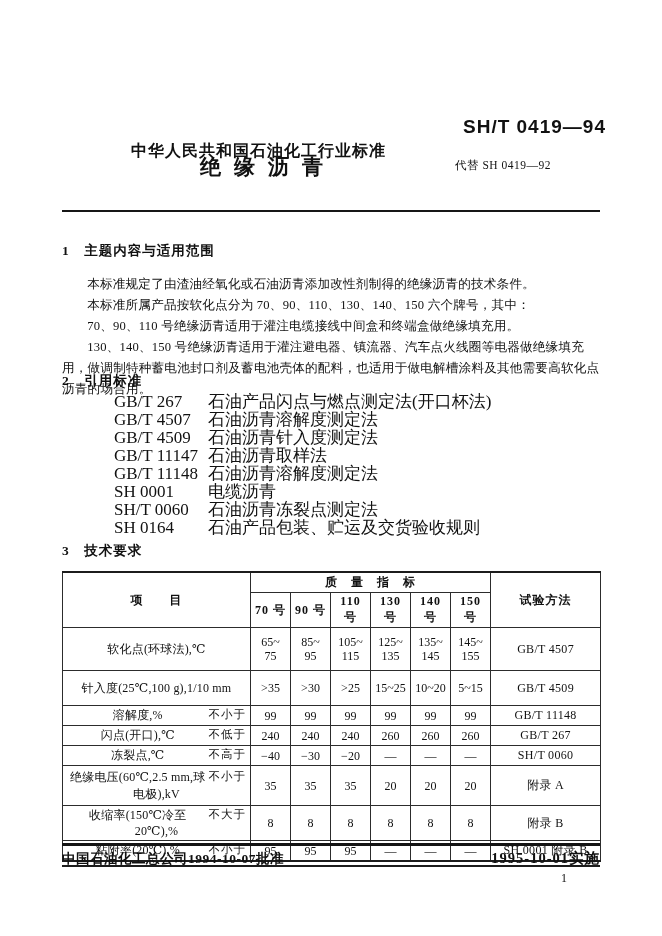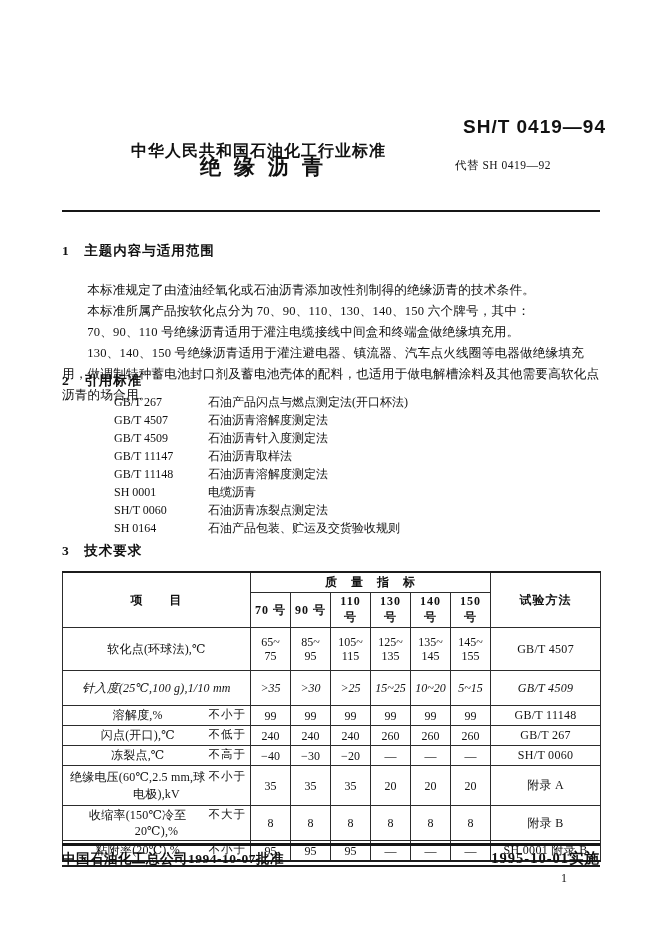--- a/index.html
+++ b/index.html
@@ -35,47 +35,47 @@
   }
   
   .content{position:absolute;left:62px;top:0;width:538px;}
   .sec-h{
     position:absolute;left:0;
     font-size:13.5px;font-weight:700;letter-spacing:1px;margin:0;
   }
   #sec1-h{top:242px;}
   #sec2-h{top:372px;}
   #sec3-h{top:542px;}
-  .para-block{position:absolute;left:0;top:280px;width:538px;}
+  .para-block{position:absolute;left:0;top:274px;width:538px;}
   .para{
     margin:0;font-size:12.6px;line-height:21px;text-indent:2em;
     letter-spacing:0.2px;
   }
   .ref-block{position:absolute;left:52px;top:393px;width:486px;}
-  .ref{font-size:12px;line-height:18px;white-space:nowrap;}
+  .ref{font-size:17px;line-height:18px;white-space:nowrap;}
   .ref-code{display:inline-block;min-width:94px;}
   
   .tbl-wrap{position:absolute;left:0;top:571px;width:538px;}
   table.spec{
     border-collapse:collapse;table-layout:fixed;width:538px;
     border-top:2px solid #1c1c1c;border-bottom:2px solid #1c1c1c;
   }
   table.spec th,table.spec td{
     border:1px solid #2c2c2c;
     padding:1px 4px;
     font-size:12px;
     text-align:center;
     vertical-align:middle;
     overflow:hidden;
   }
   thead tr:nth-child(1){height:20px;}
   thead tr:nth-child(2){height:19px;}
   thead th{font-weight:700;letter-spacing:1px;}
   #spec-tbody tr:nth-child(1){height:43px;}
-  #spec-tbody tr:nth-child(2){height:35px;font-style:italic;}
+  #spec-tbody tr:nth-child(2){height:35px;}
   #spec-tbody tr:nth-child(3){height:18px;}
   #spec-tbody tr:nth-child(4){height:17px;}
   #spec-tbody tr:nth-child(5){height:20px;}
   #spec-tbody tr:nth-child(6){height:40px;}
   #spec-tbody tr:nth-child(7){height:18px;}
   #spec-tbody tr:nth-child(8){height:20px;}
   td.lbl{
     text-align:left;padding:1px 7px;font-size:10.5px;letter-spacing:0.2px;
   }
   td.lbl .qual{float:right;font-size:11.5px;letter-spacing:1px;}

